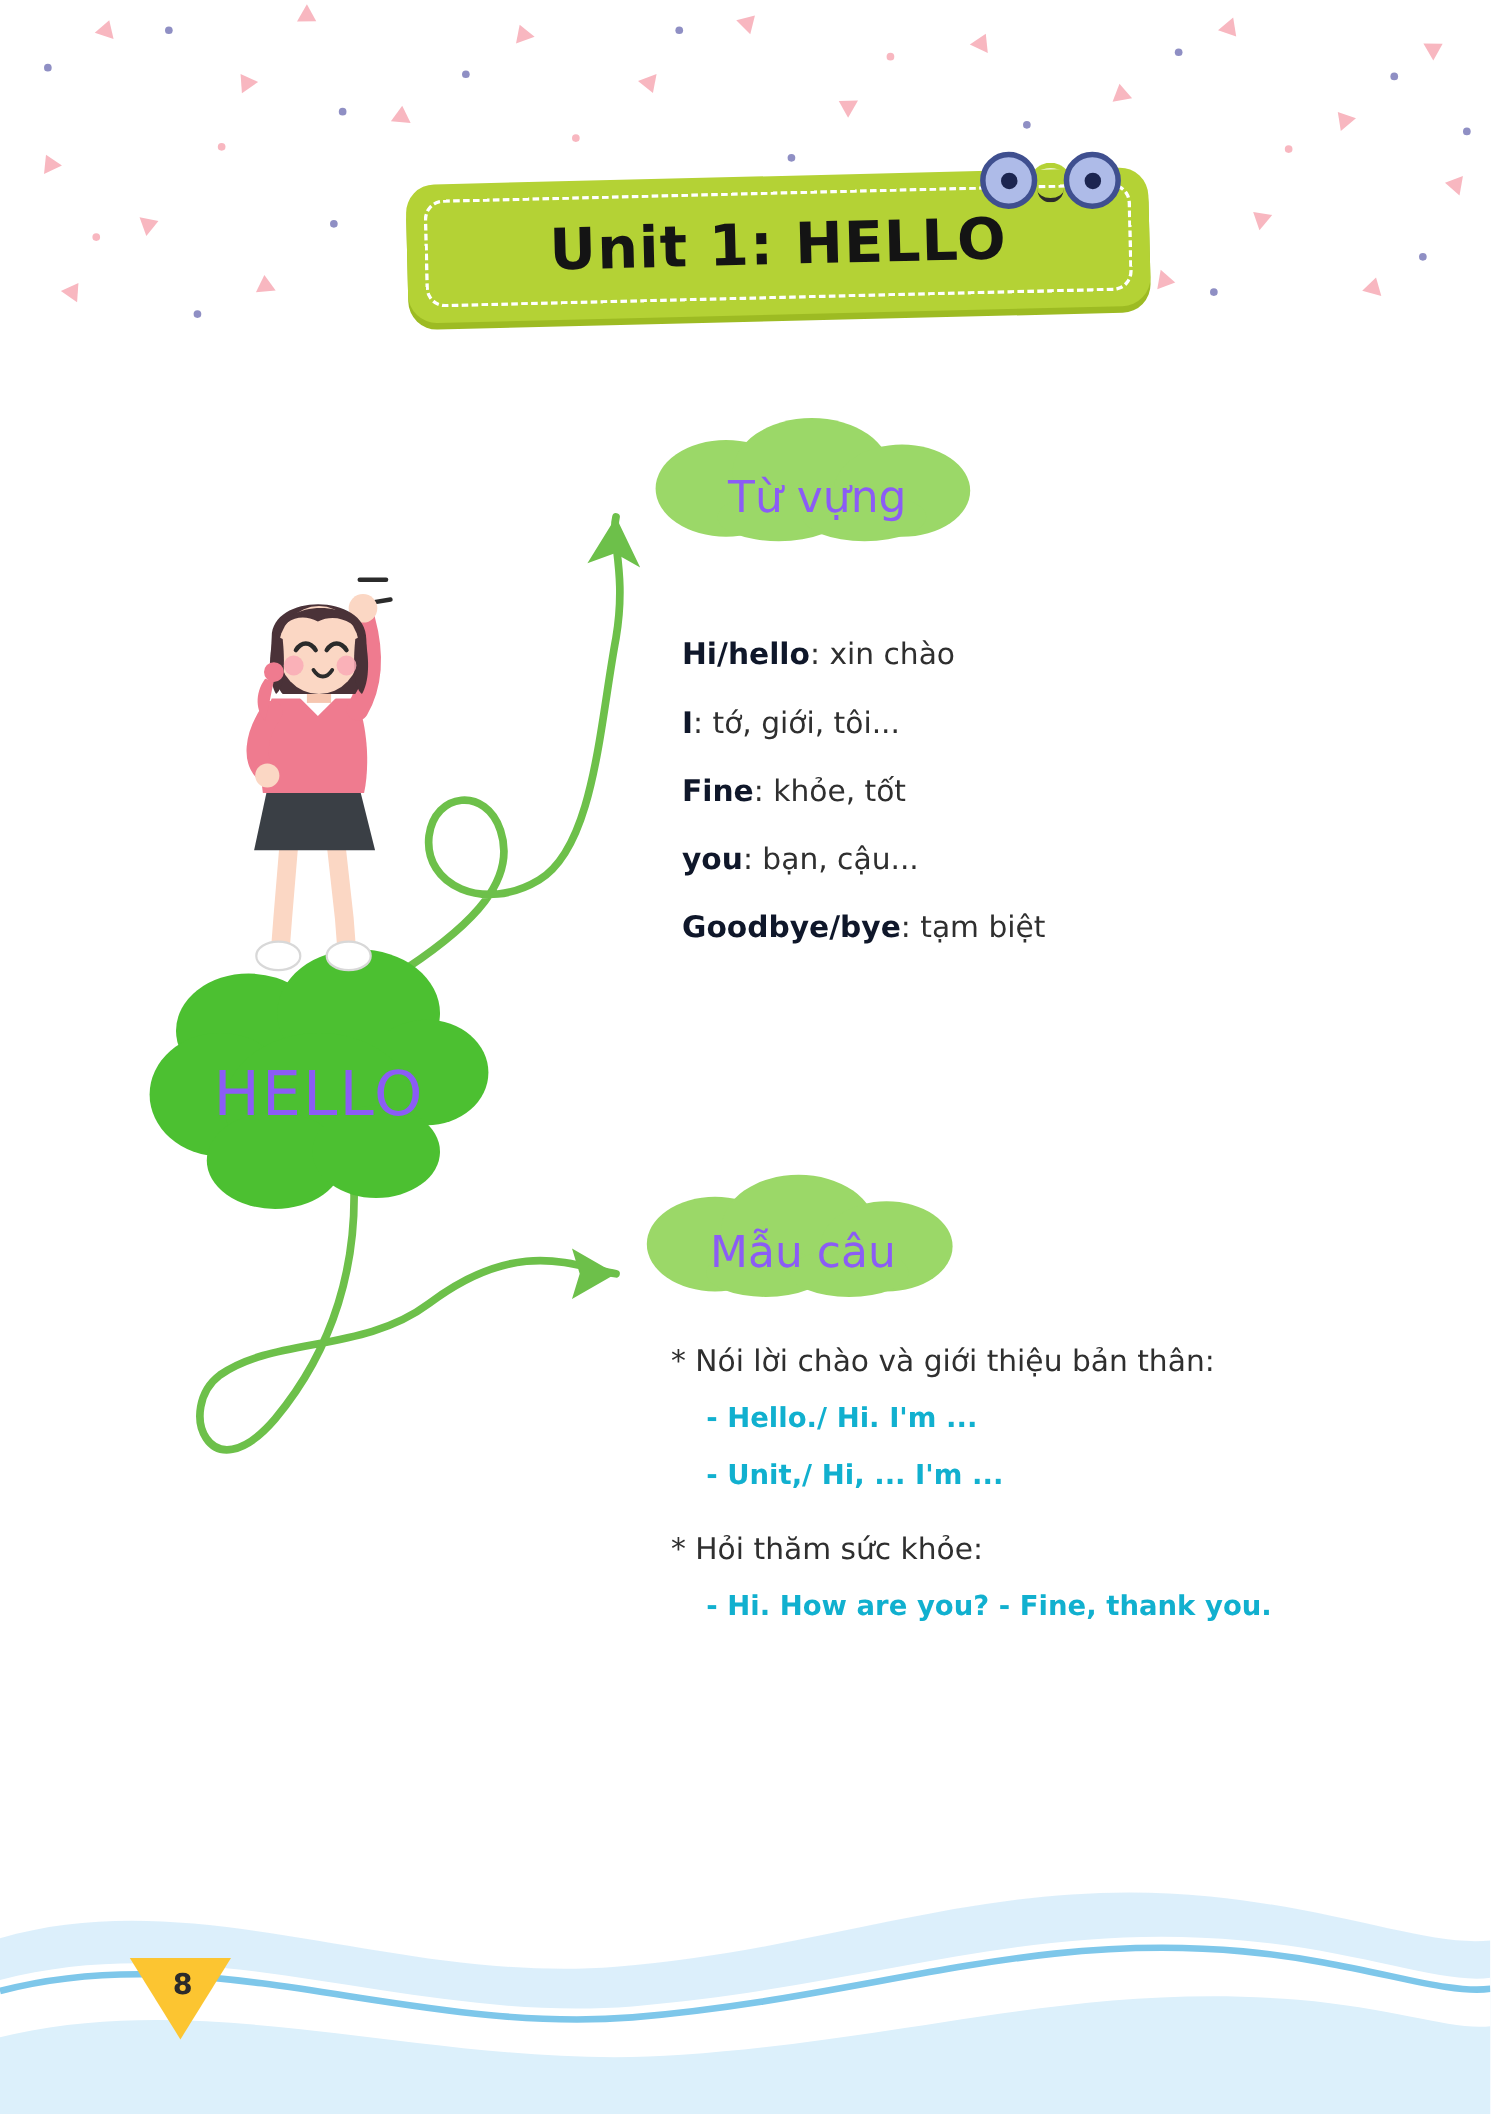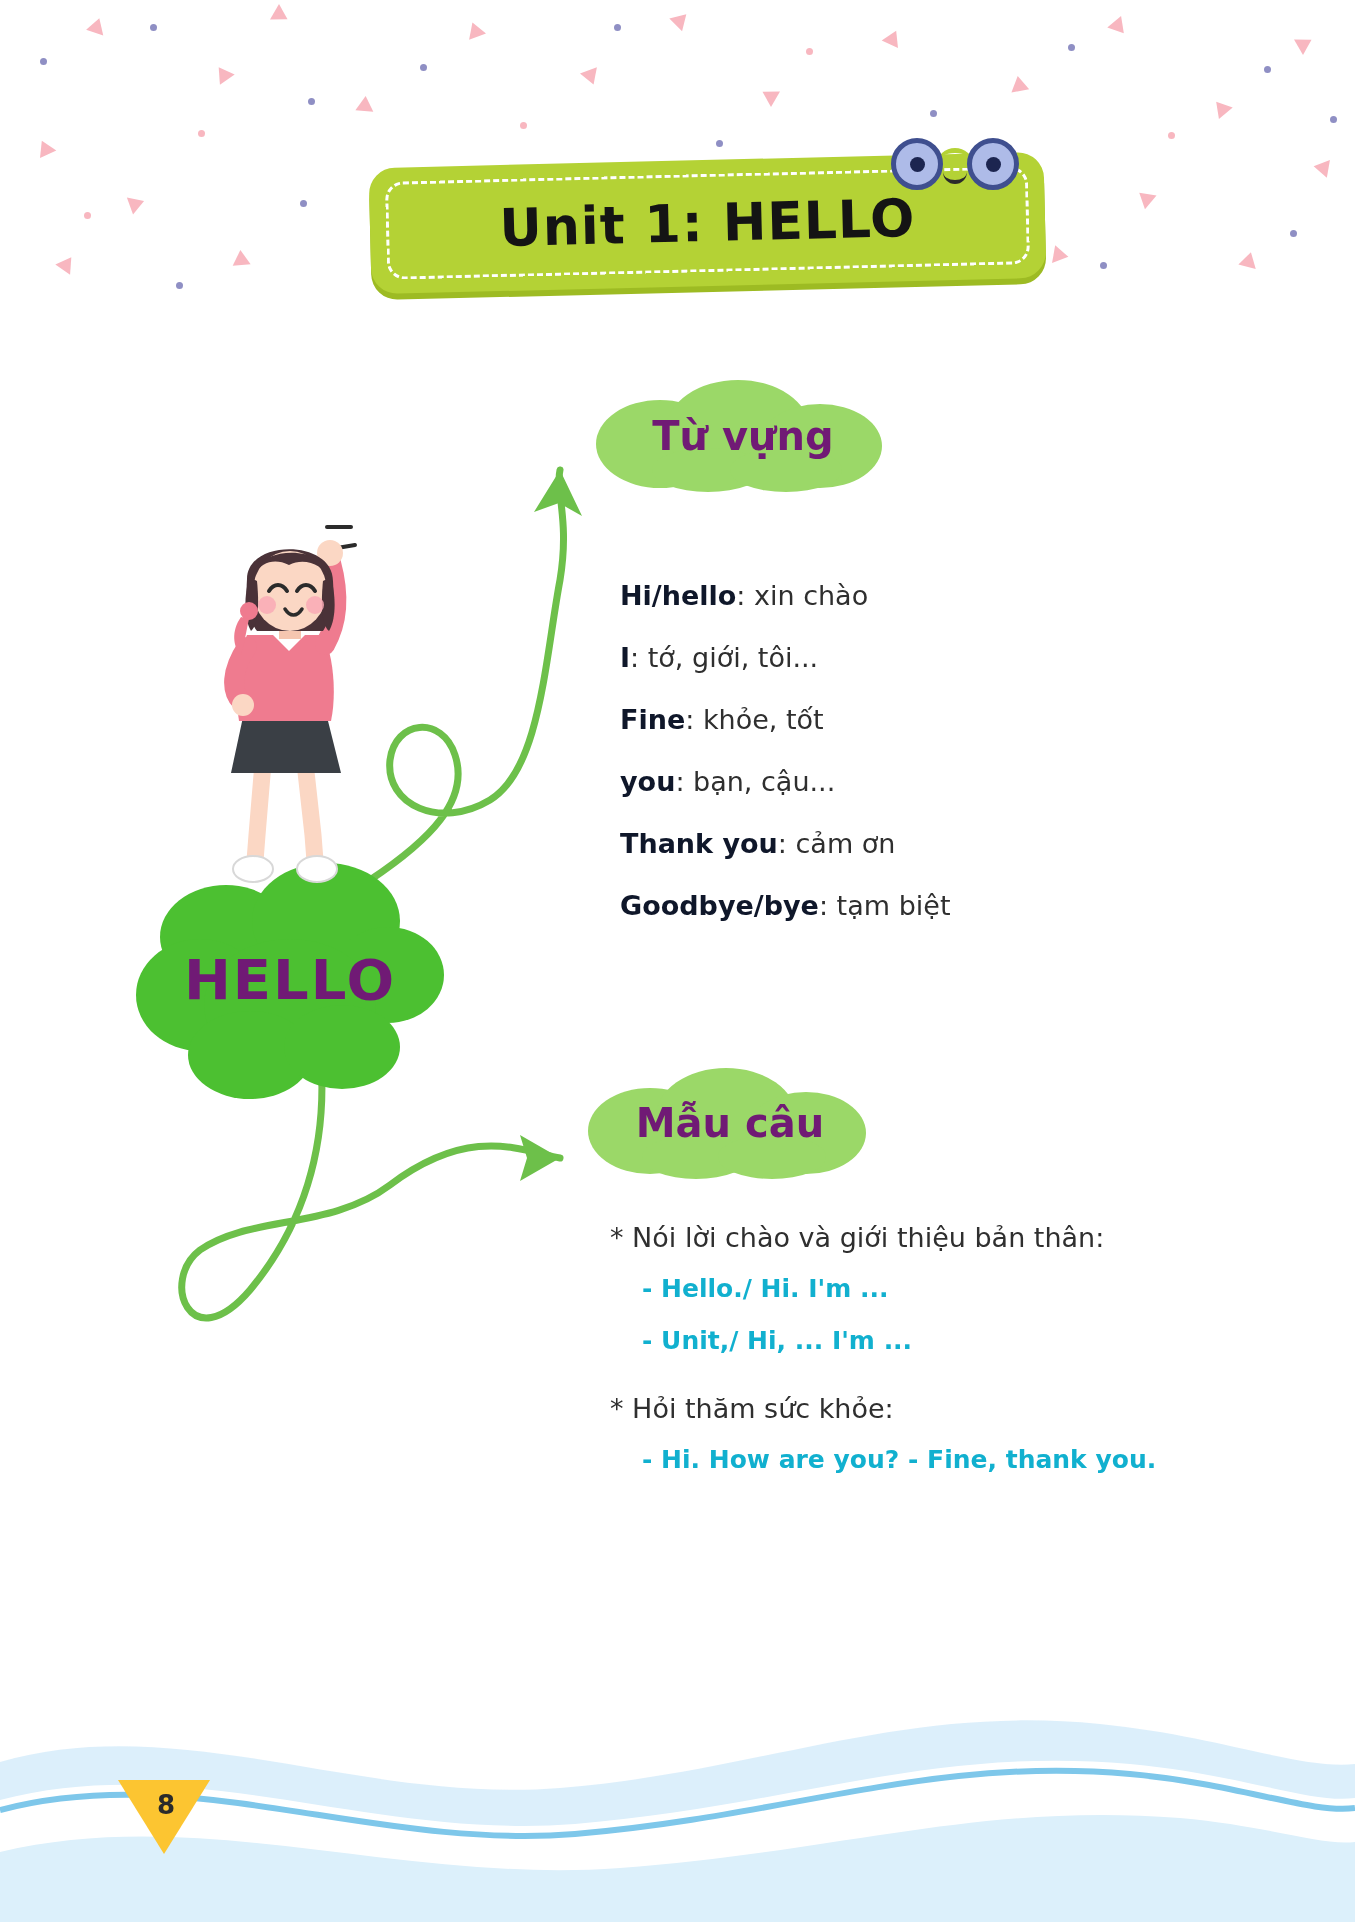--- a/index.html
+++ b/index.html
@@ -120,29 +120,29 @@
     border-radius: 0 0 14px 14px;
   }
 
   
   .cloud {
     position: absolute;
   }
   .cloud svg { display: block; }
   .cloud-label {
     position: absolute;
-    left: 0; top: 0;
+    left: 0; top: 16px;
     width: 100%; height: 100%;
     display: flex;
     align-items: center;
     justify-content: center;
     font-family: "DejaVu Sans", sans-serif;
-    font-weight: bold;
+    font-weight: normal;
     font-size: 40px;
-    color: #701a75;
+    color: #8b5cf6;
   }
   #cloud-hello .cloud-label {
     font-size: 56px;
     letter-spacing: 2px;
     padding-bottom: 6px;
     box-sizing: border-box;
   }
 
   
   .vocab-list {
@@ -417,23 +417,20 @@
   <div class="vocab-item">
     <span class="vocab-term">I</span><span>: tớ, giới, tôi...</span>
   </div>
   <div class="vocab-item">
     <span class="vocab-term">Fine</span><span>: khỏe, tốt</span>
   </div>
   <div class="vocab-item">
     <span class="vocab-term">you</span><span>: bạn, cậu...</span>
   </div>
   <div class="vocab-item">
-    <span class="vocab-term">Thank you</span><span>: cảm ơn</span>
-  </div>
-  <div class="vocab-item">
     <span class="vocab-term">Goodbye/bye</span><span>: tạm biệt</span>
   </div>
 </div>
 
 <div class="patterns">
   <div class="pattern-block">
     <div class="pattern-head">* Nói lời chào và giới thiệu bản thân:</div>
     <div class="pattern-line">- Hello./ Hi. I'm ...</div>
     <div class="pattern-line">- Unit,/ Hi, ... I'm ...</div>
   </div>

